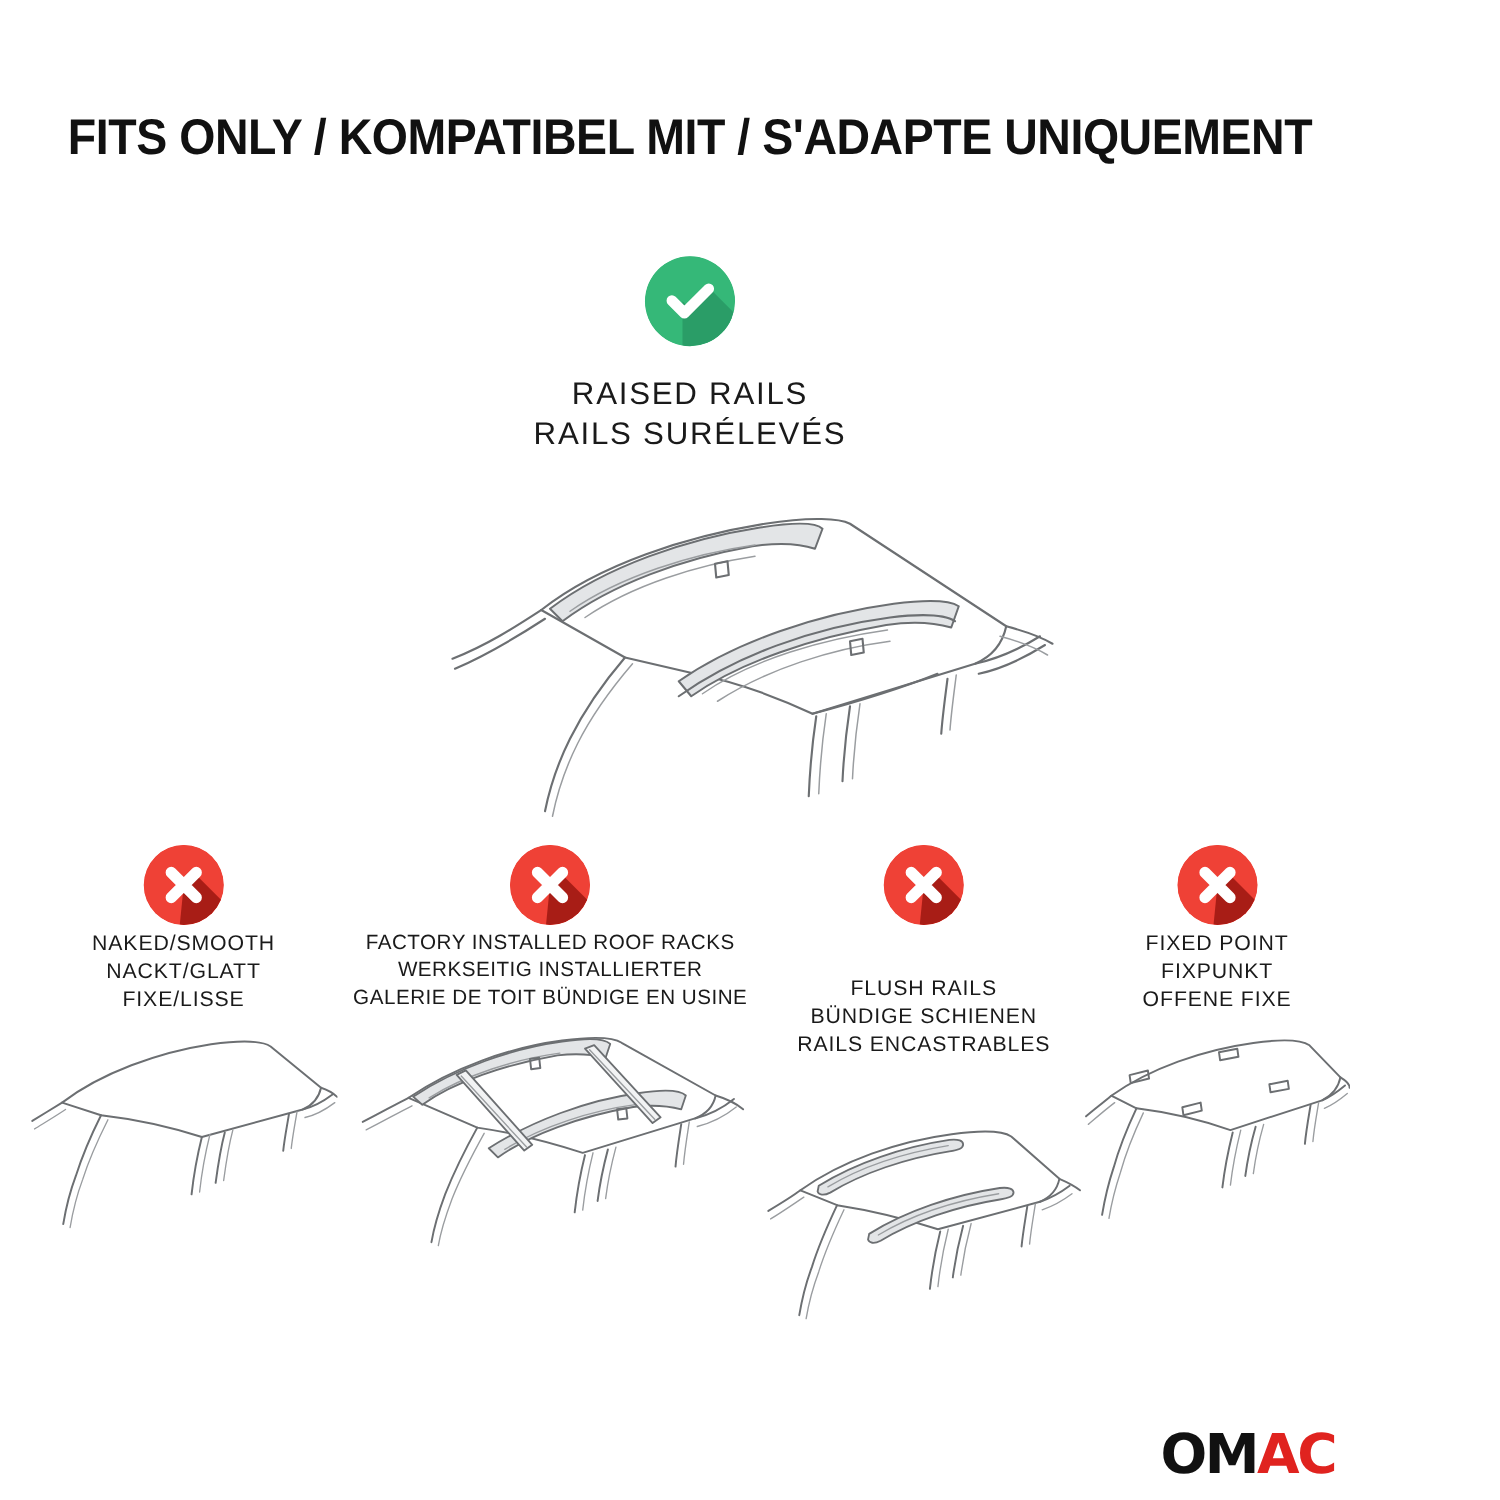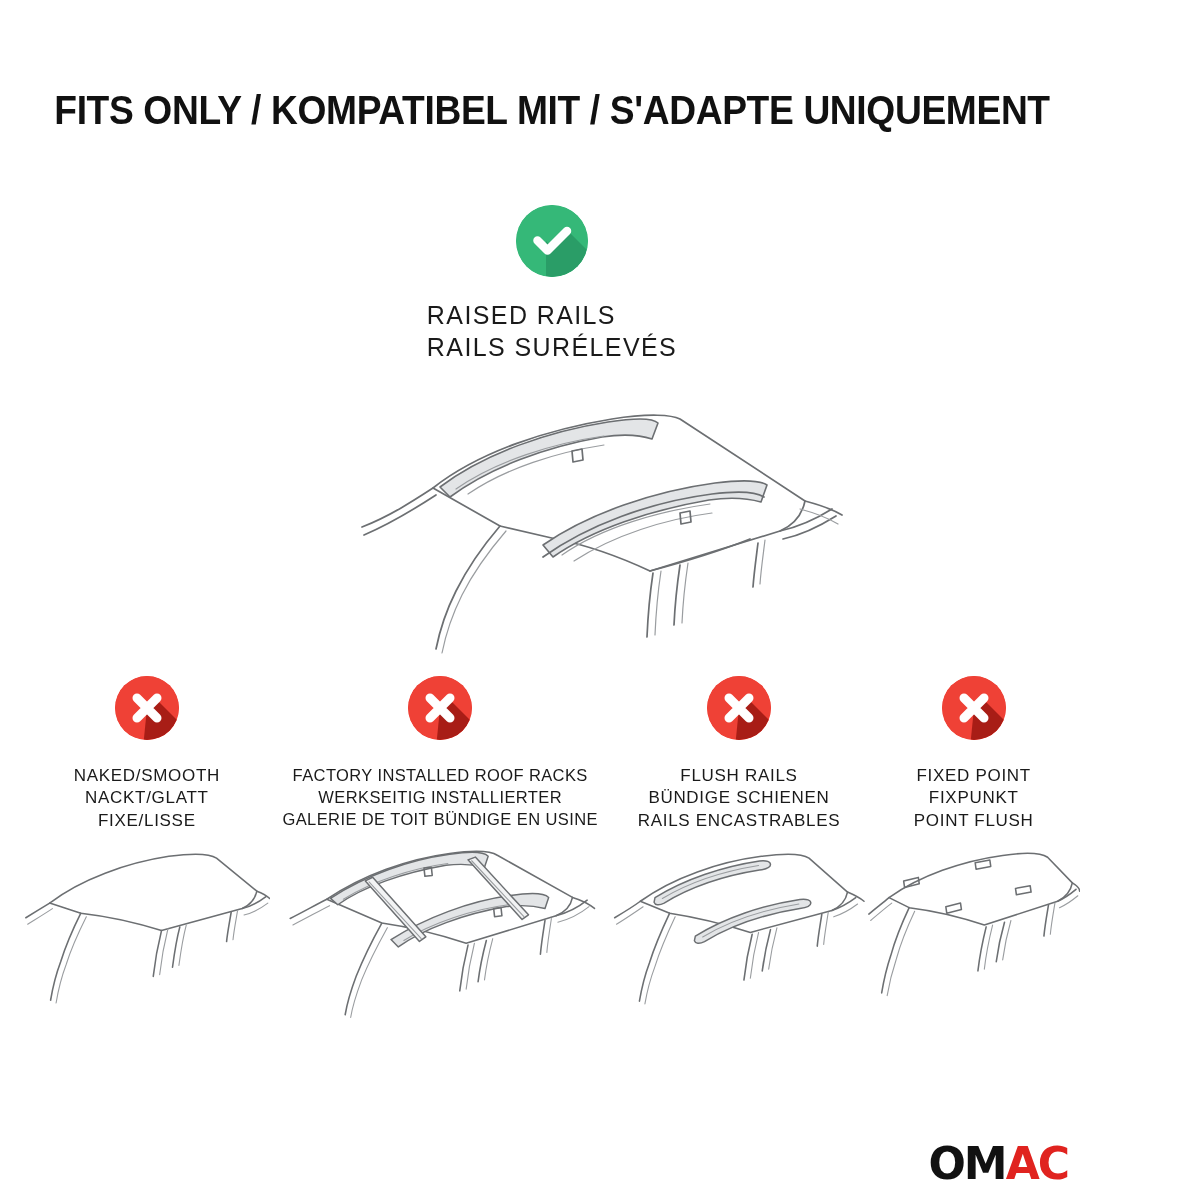--- a/index.html
+++ b/index.html
@@ -47,21 +47,21 @@
     background:#35b878;
   }
   .badge-red{
     width:64px;height:64px;
     background:#ef4136;
   }
   .badge svg{position:absolute;left:0;top:0;width:100%;height:100%;}
 
   .fit-label{
     margin-top:22px;
-    text-align:left;
+    text-align:center;
     font-size:25px;
     line-height:1.28;
     letter-spacing:1.4px;
     color:#1a1a1a;
     font-weight:400;
   }
   .fit-label div{white-space:nowrap;}
 
   
   .hero-ill{
@@ -82,25 +82,25 @@
     box-sizing:border-box;
   }
   .col{
     display:flex;
     flex-direction:column;
     align-items:center;
     position:relative;
   }
   .col-1{width:268px;}
   .col-2{width:372px;}
-  .col-3{width:280px;}
+  .col-3{width:280px;gap:36px;}
   .col-4{width:232px;}
 
   .col-label{
-    margin-top:25px;
+    margin-top:4px;
     text-align:center;
     font-size:17px;
     line-height:1.32;
     letter-spacing:0.7px;
     color:#1a1a1a;
     font-weight:400;
   }
   .col-label div{white-space:nowrap;}
   .col-2 .col-label{font-size:16.5px;letter-spacing:0.4px;}
 
@@ -365,21 +365,21 @@
           <g clip-path="url(#clipR4)">
             <circle cx="32" cy="32" r="32" fill="#ef4136"></circle>
             <path d="M32 32 L41 23 L72 54 L72 72 L28 72 Z" fill="#a81d16"></path>
             <path d="M22 22 L42 42 M42 22 L22 42" stroke="#ffffff" stroke-width="9" stroke-linecap="round" fill="none"></path>
           </g>
         </svg>
       </div>
       <div class="col-label">
         <div>FIXED POINT</div>
         <div>FIXPUNKT</div>
-        <div>POINT FLUSH</div>
+        <div>OFFENE FIXE</div>
       </div>
       <div class="col-ill">
         <svg viewBox="0 0 232 190" xmlns="http://www.w3.org/2000/svg" aria-hidden="true">
           <path class="ln" d="M24 52 C58 28 104 12 148 6 C176 2 191 4 197 8 L224 36
                                C222 46 216 52 208 56 L128 82 C102 73 70 66 46 63 Z" fill="#ffffff"></path>
           <path class="ln" d="M24 52 C17 58 9 64 2 70"></path>
           <path class="ln-thin" d="M27 58 C19 64 11 71 4 77"></path>
           <path class="ln" d="M46 63 C38 80 31 97 26 115 C21 130 18 144 16 156"></path>
           <path class="ln-thin" d="M52 67 C44 84 37 101 32 119 C27 134 24 147 22 159"></path>
           <path class="ln" d="M208 56 C215 53 222 48 228 43"></path>

